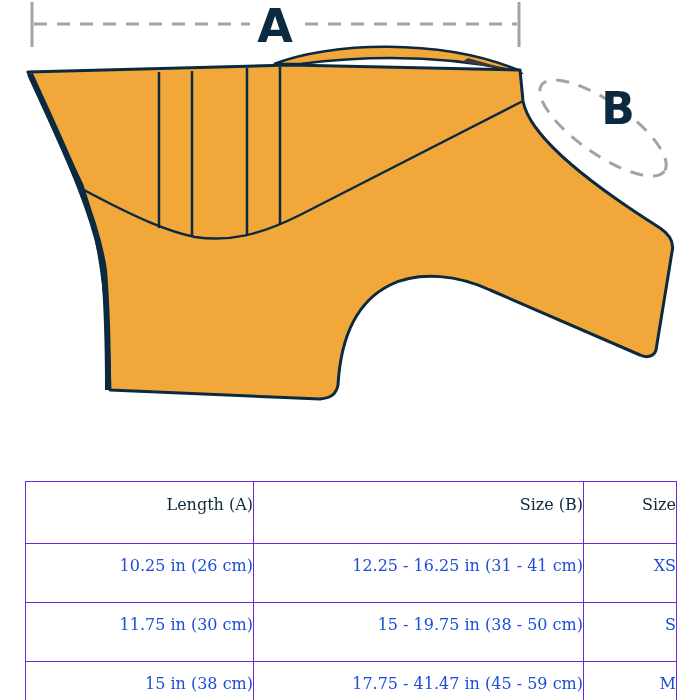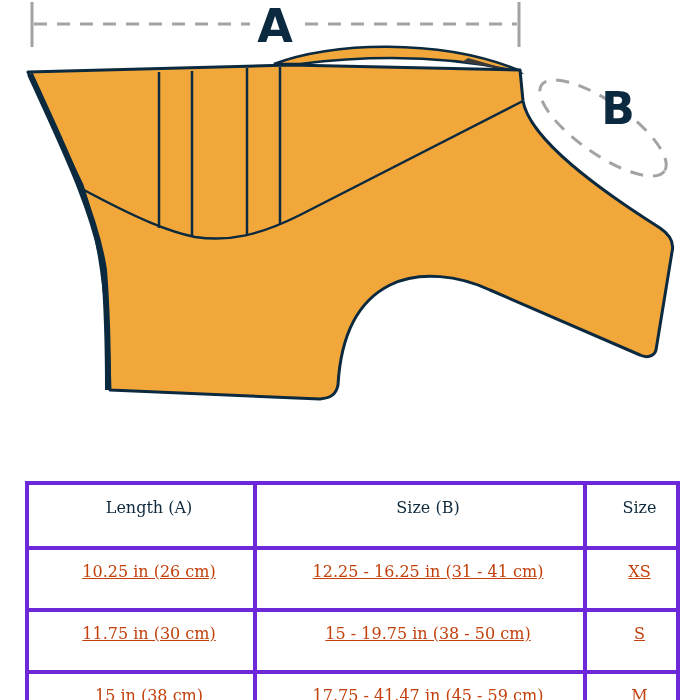--- a/index.html
+++ b/index.html
@@ -5,25 +5,25 @@
   html, body { margin:0; padding:0; background:#ffffff; }
   body { width:700px; height:700px; position:relative; overflow:hidden; font-family:"DejaVu Serif", serif; }
   .illus { position:absolute; left:0; top:0; width:700px; height:470px; }
   .lbl { font-family:"DejaVu Sans", sans-serif; font-weight:bold; fill:#0c2a3f; }
   table.size-table {
     position:absolute; left:25px; top:481px; width:651px;
     border-collapse:collapse; table-layout:fixed;
     color:#1d3a4f; font-size:16px;
   }
   table.size-table td, table.size-table th {
-    border:4px solid #6d28d9; text-align:center; padding:0 0 16px 16px;
+    border:1px solid #6d28d9; text-align:right; padding:0 0 16px 16px;
     font-weight:normal; white-space:nowrap;
   }
   table.size-table th { height:45px; color:#0f2a3d; }
-  table.size-table td { height:42px; color:#c2410c;text-decoration:underline; }
+  table.size-table td { height:42px; color:#1d4ed8; }
   col.c1 { width:228px; } col.c2 { width:330px; } col.c3 { width:93px; }
 </style>
 </head>
 <body>
 
 <svg class="illus" viewBox="0 0 700 470" xmlns="http://www.w3.org/2000/svg">
 
   <g stroke="#a3a3a3" stroke-width="3" fill="none">
     <line x1="32" y1="2" x2="32" y2="47"></line>
     <line x1="519" y1="2" x2="519" y2="47"></line>

